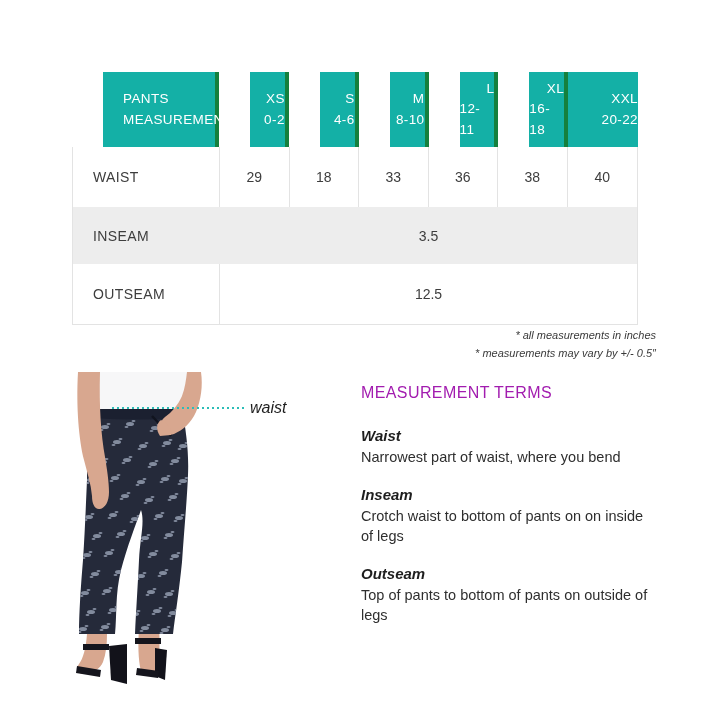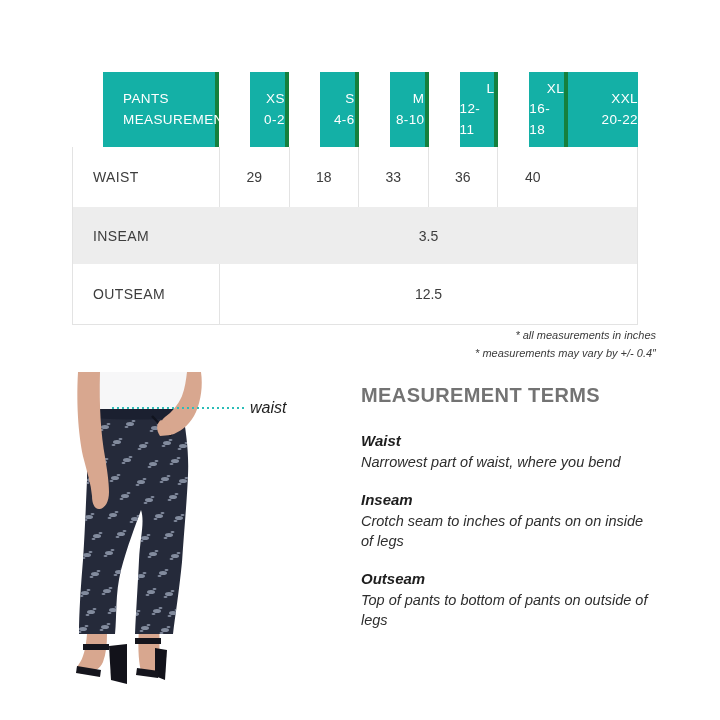--- a/index.html
+++ b/index.html
@@ -29,24 +29,24 @@
              font-size:11px;line-height:1.6;color:#3a3a3a;}
 
   
   .figure-wrap{position:absolute;left:75px;top:372px;width:160px;height:323px;}
   .waist-line{position:absolute;left:112px;top:407px;width:133px;height:2px;
               background:repeating-linear-gradient(90deg,#2bbdb7 0 2px,transparent 2px 5px);}
   .waist-label{position:absolute;left:250px;top:399px;font-style:italic;font-size:16px;color:#1d1d1d;}
 
   
   .terms{position:absolute;left:361px;top:384px;width:292px;}
-  .terms h2{margin:0 0 25px 0;font-size:20px;font-weight:700;letter-spacing:.4px;color:#737373;}
+  .terms h2{margin:0 0 25px 0;font-size:16px;font-weight:400;letter-spacing:.4px;color:#a21caf;}
   .term-group{margin-bottom:19px;}
   .term-name{font-size:15px;font-weight:bold;font-style:italic;color:#1e1e1e;margin-bottom:3px;}
-  .term-def{font-size:14.5px;line-height:1.38;color:#2e2e2e;font-style:italic;}
+  .term-def{font-size:14.5px;line-height:1.38;color:#2e2e2e;}
 </style>
 </head>
 <body>
 
 <div class="page">
 
   <div class="size-table">
     <div class="trow thead">
       <div class="th label-col">PANTS
 MEASUREMENT</div>
@@ -76,36 +76,37 @@
       </div>
     </div>
 
     <div class="tbody">
       <div class="trow tr-waist">
         <div class="td rowlabel">WAIST</div>
         <div class="td">29</div>
         <div class="td">18</div>
         <div class="td">33</div>
         <div class="td">36</div>
+        <div class="td">38</div>
         <div class="td">40</div>
       </div>
       <div class="trow tr-inseam">
         <div class="td rowlabel">INSEAM</div>
         <div class="td spanval">3.5</div>
       </div>
       <div class="trow tr-outseam">
         <div class="td rowlabel">OUTSEAM</div>
         <div class="td spanval">12.5</div>
       </div>
     </div>
   </div>
 
   <div class="footnotes">
     <div>* all measurements in inches</div>
-    <div>* measurements may vary by +/- 0.4″</div>
+    <div>* measurements may vary by +/- 0.5″</div>
   </div>
 
   <div class="figure-wrap">
     <svg width="160" height="323" viewBox="0 0 160 323" xmlns="http://www.w3.org/2000/svg">
       <defs>
         <path id="pantsPath" d="M20,37 L107,37
           C111,58 114,80 113,103
           C112,128 109,160 107,190
           C104,220 100,245 98,262
           L60,262
@@ -216,21 +217,21 @@
   <div class="terms">
     <h2>MEASUREMENT TERMS</h2>
 
     <div class="term-group">
       <div class="term-name">Waist</div>
       <div class="term-def">Narrowest part of waist, where you bend</div>
     </div>
 
     <div class="term-group">
       <div class="term-name">Inseam</div>
-      <div class="term-def">Crotch seam to inches of pants on on inside of legs</div>
+      <div class="term-def">Crotch waist to bottom of pants on on inside of legs</div>
     </div>
 
     <div class="term-group">
       <div class="term-name">Outseam</div>
       <div class="term-def">Top of pants to bottom of pants on outside of legs</div>
     </div>
   </div>
 
 </div>
 

